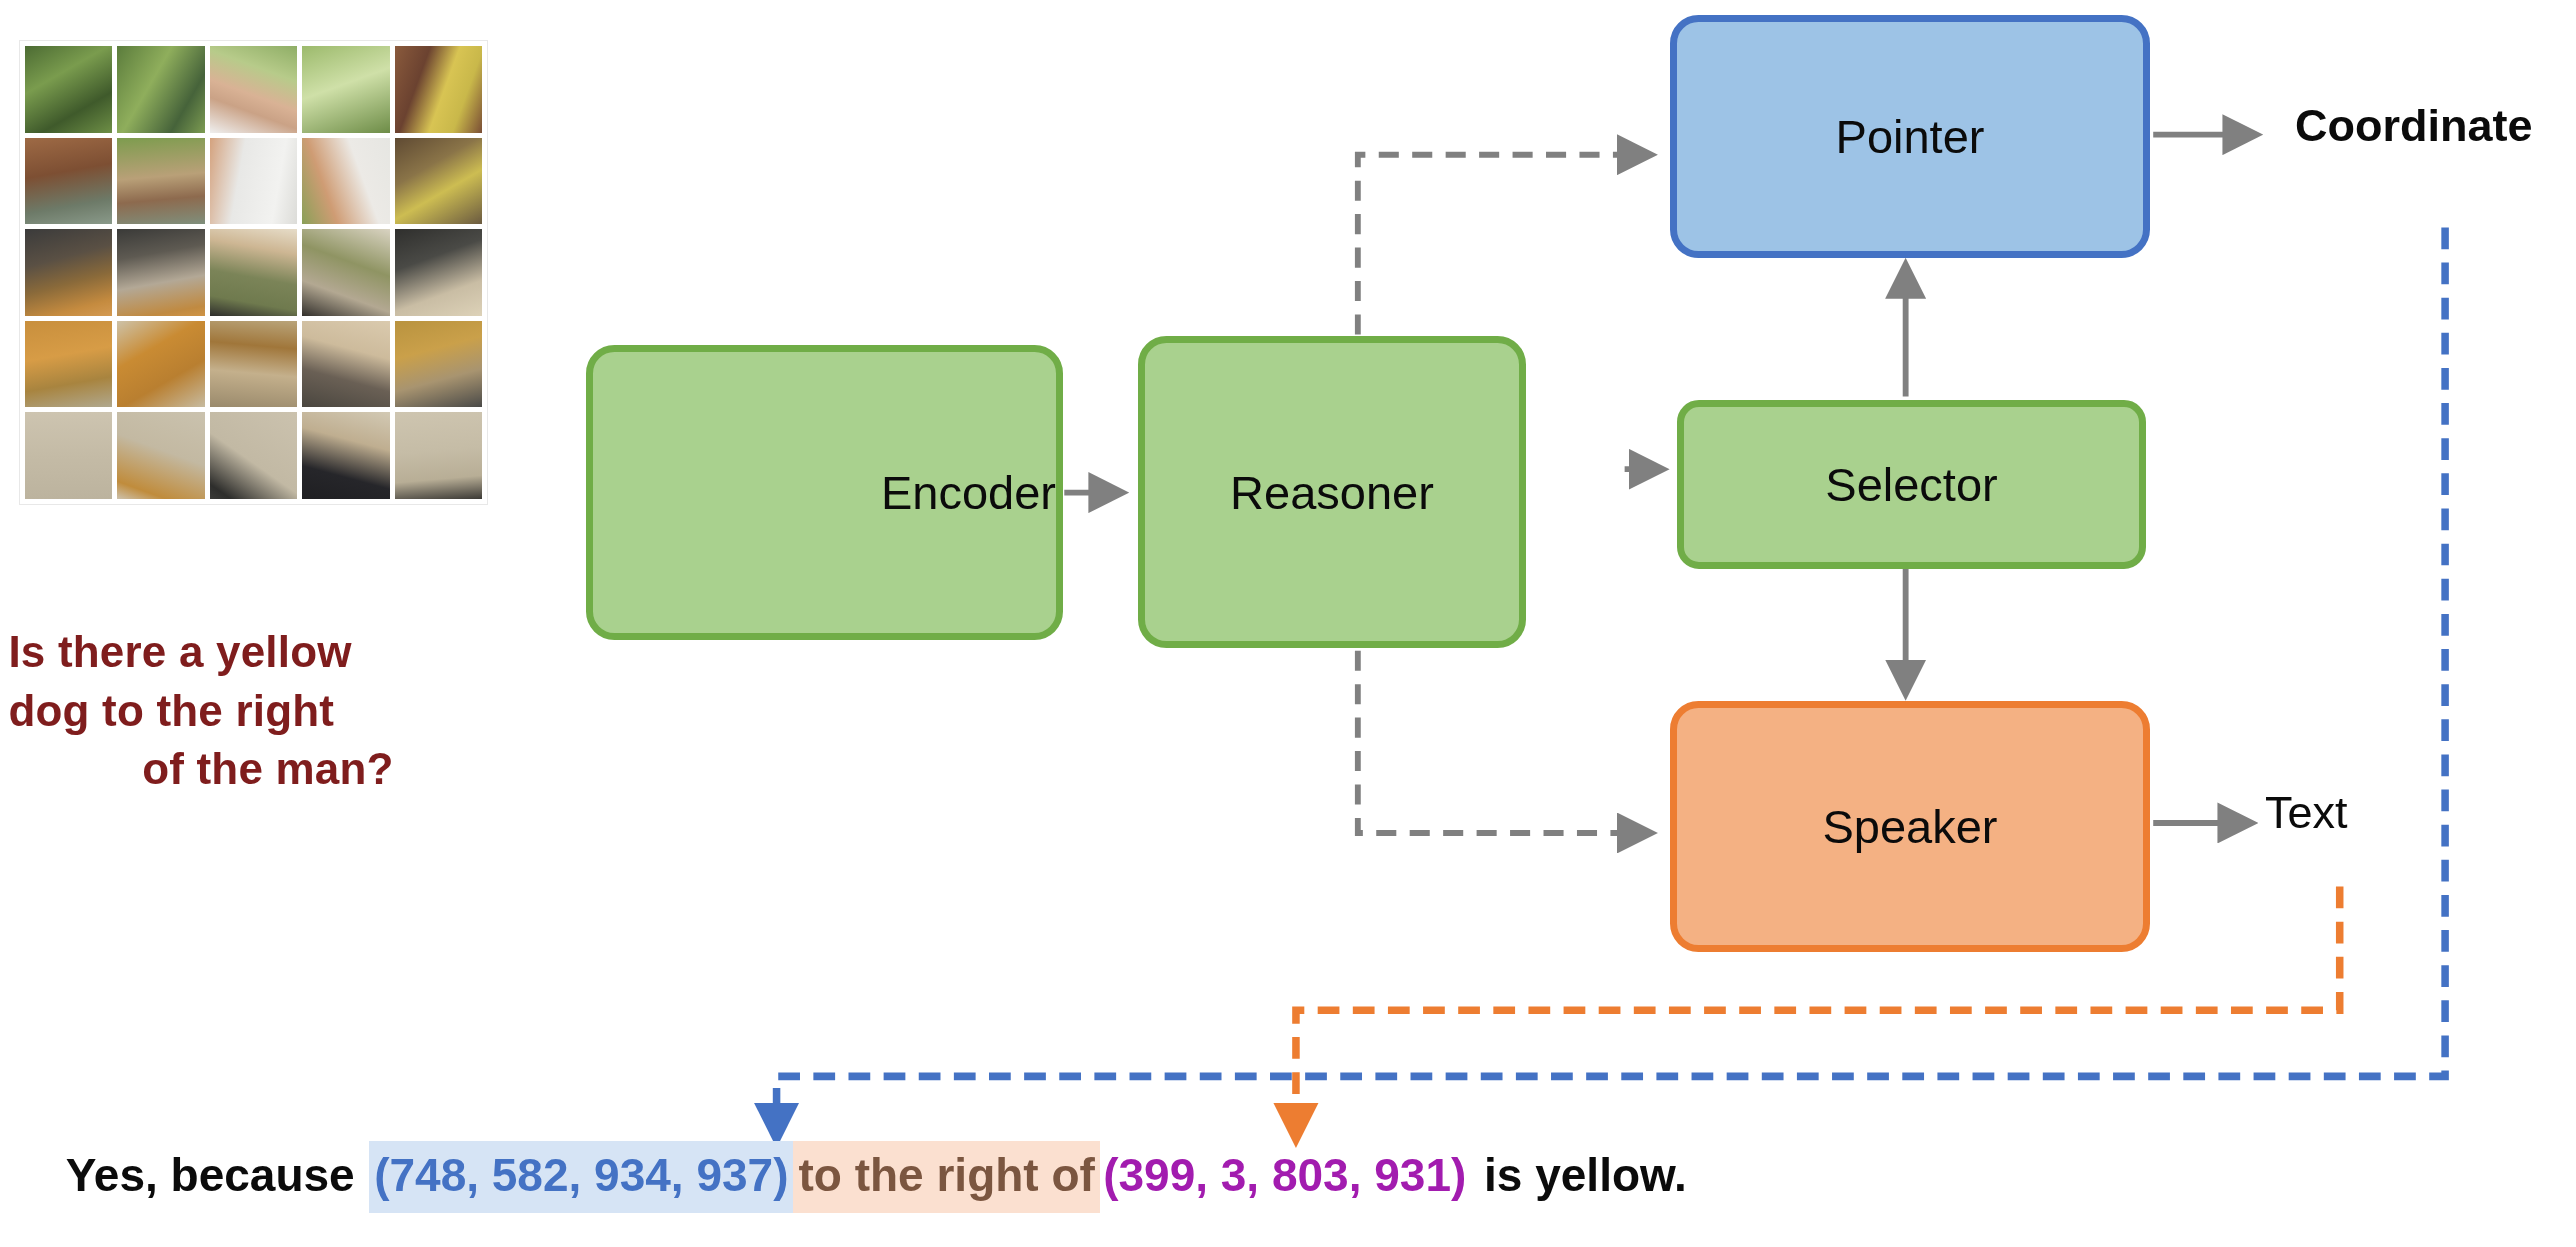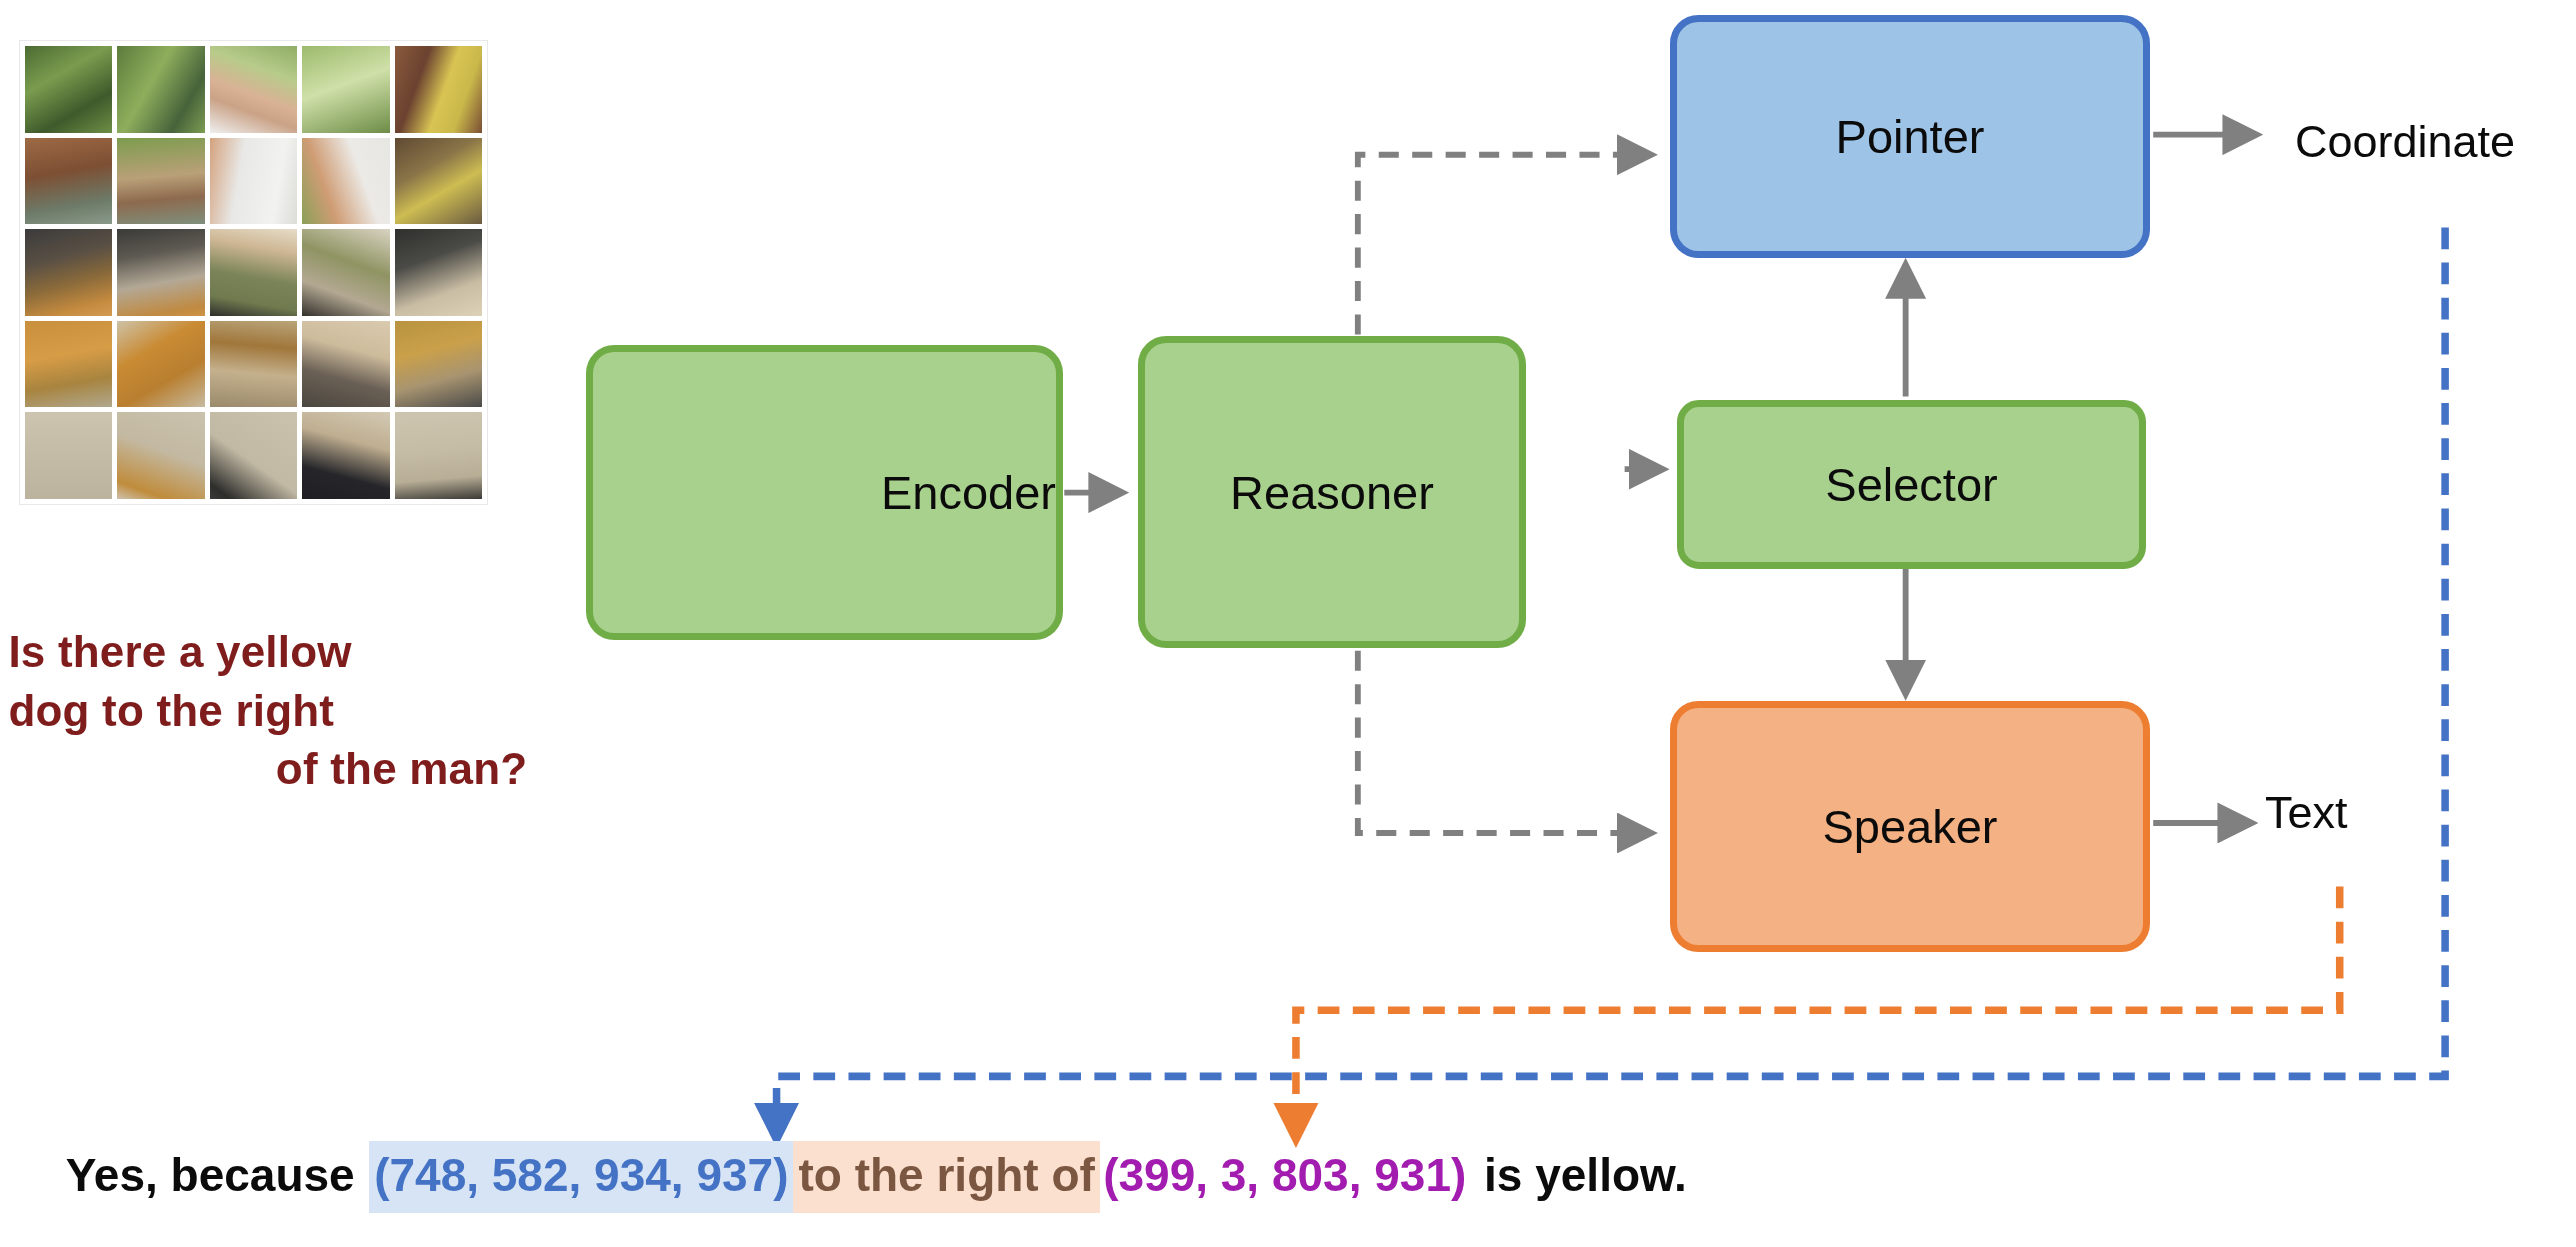--- a/index.html
+++ b/index.html
@@ -47,21 +47,21 @@
     left: 8.4px;
     top: 623px;
     width: 519px;
     font-size: 44px;
     font-weight: bold;
     line-height: 1.33;
     color: #7f1d1d;
     text-align: justify;
     letter-spacing: 0.2px;
   }
-  #question .lastline { text-align: right; }
+  #question .lastline { text-align: center; }
 
   
   .node {
     position: absolute;
     box-sizing: border-box;
     display: flex;
     align-items: center;
     justify-content: center;
     font-size: 47px;
     color: #0b0b0b;
@@ -78,21 +78,21 @@
   #node-pointer  { left: 1670px; top: 15px;   width: 480px; height: 243px; }
   #node-speaker  { left: 1670px; top: 701px;  width: 480px; height: 251px; }
 
   
   .io-label {
     position: absolute;
     font-size: 45px;
     color: #0b0b0b;
     white-space: nowrap;
   }
-  #label-coordinate { left: 2295px; top: 116px; }
+  #label-coordinate { left: 2295px; top: 100px; font-weight: bold; }
   #label-text       { left: 2265px; top: 787px; }
 
   
   #connectors {
     position: absolute;
     left: 0; top: 0;
     width: 2576px;
     height: 1247px;
     pointer-events: none;
   }

